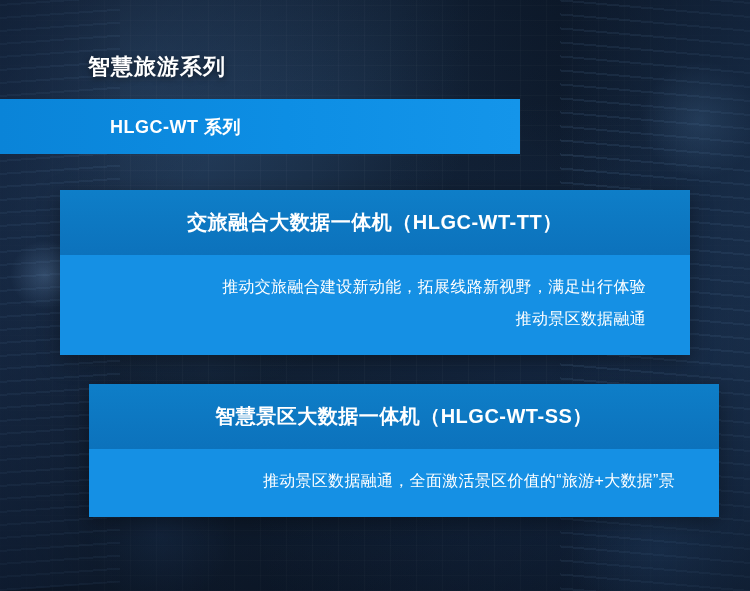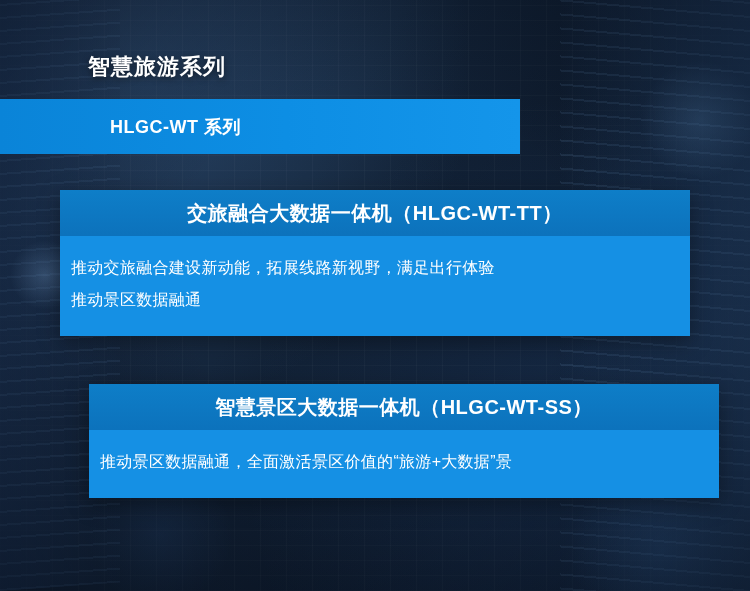--- a/index.html
+++ b/index.html
@@ -102,37 +102,37 @@
   .card {
     position: absolute;
     left: 60px;
     width: 630px;
     box-shadow: 0 6px 20px rgba(0,0,0,0.35);
   }
   .card-1 { top: 190px; }
   .card-2 { top: 384px; margin-left: 29px; }
 
   .card-head {
-    height: 46px;
+    height: 65px;
     background: linear-gradient(180deg, #0e7ec8 0%, #0c72bc 100%);
     display: flex;
     align-items: center;
     justify-content: center;
     color: #ffffff;
     font-size: 20px;
     font-weight: bold;
     letter-spacing: 0.5px;
   }
   .card-body {
     background: #1590e4;
     color: #ffffff;
     font-size: 16px;
     line-height: 32px;
-    text-align: left;
-    padding: 16px 11px 20px;
+    text-align: right;
+    padding: 16px 44px 20px;
     letter-spacing: 0.3px;
   }
   .card-body .line {
     display: block;
   }
 </style>
 </head>
 <body>
 
 <div class="poster">

